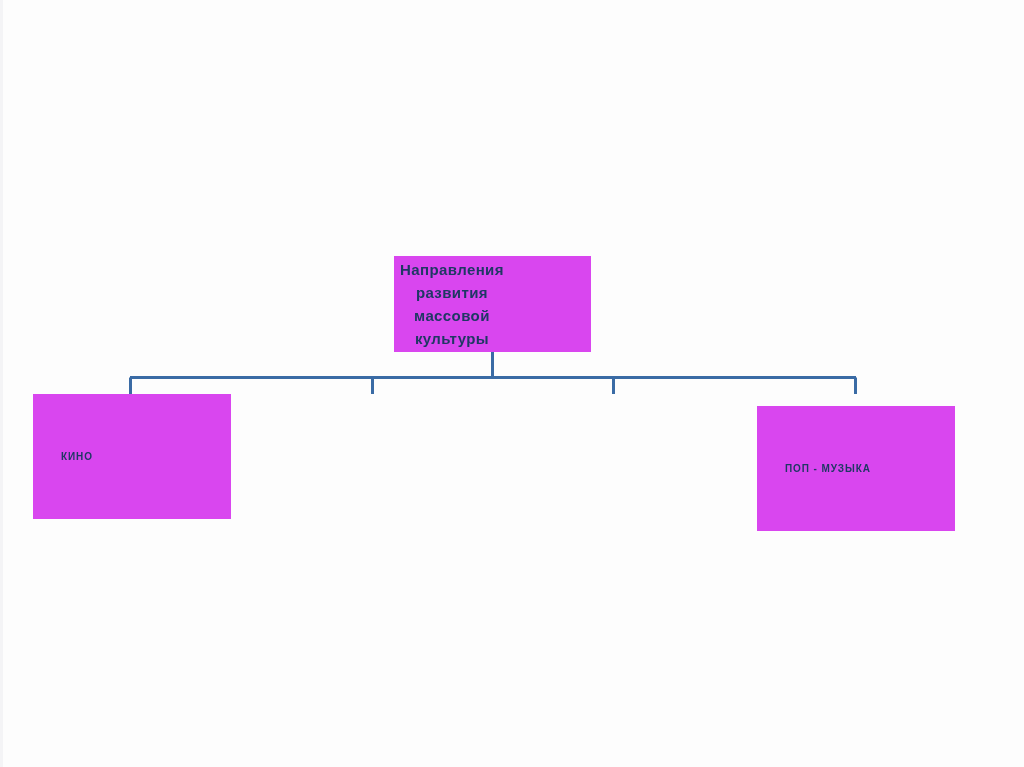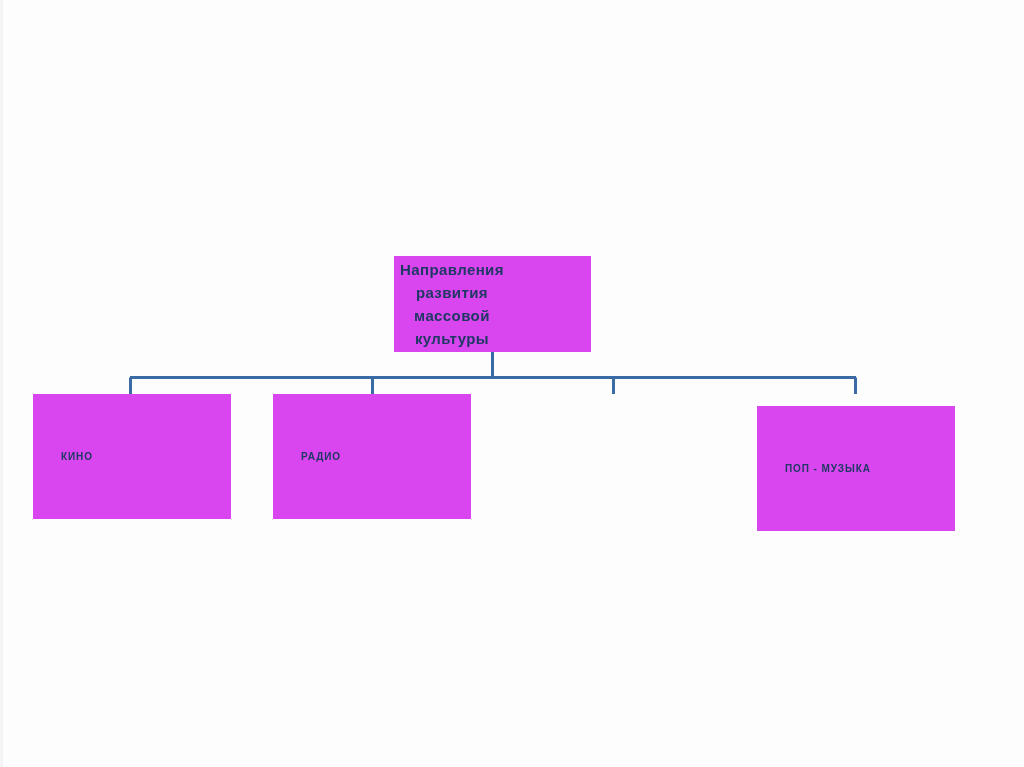--- a/index.html
+++ b/index.html
@@ -121,23 +121,20 @@
       <span class="node-label">Направления
 развития
 массовой
 культуры</span>
     </div>
 
     <div class="node node-child node-child-1">
       <span class="node-label">КИНО</span>
     </div>
 
-    <div class="node node-child node-child-2">
-      <span class="node-label">РАДИО</span>
-    </div>
 
 
     <div class="node node-child node-child-4">
       <span class="node-label">ПОП - МУЗЫКА</span>
     </div>
 
   </div>
 </div>
 
 </body></html>

